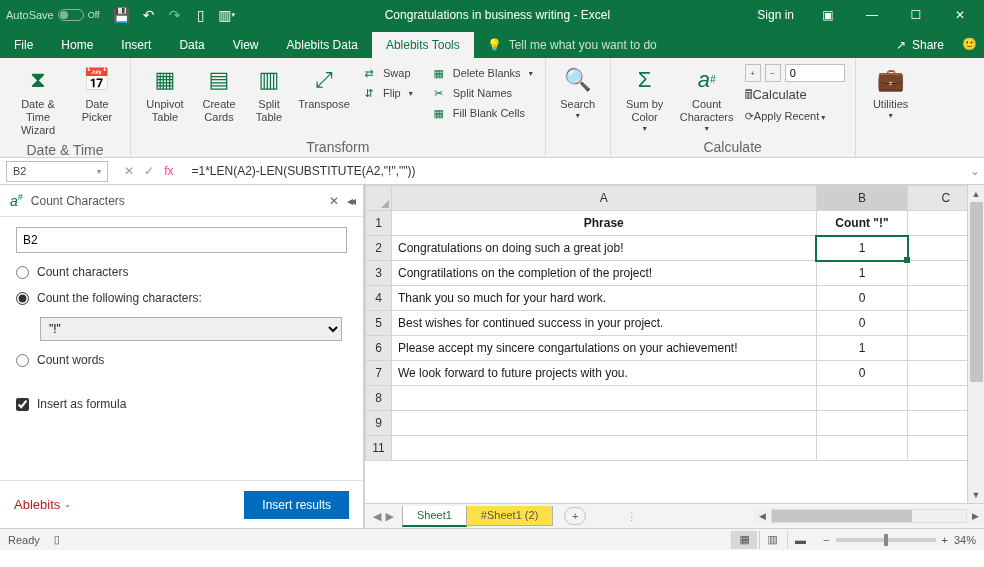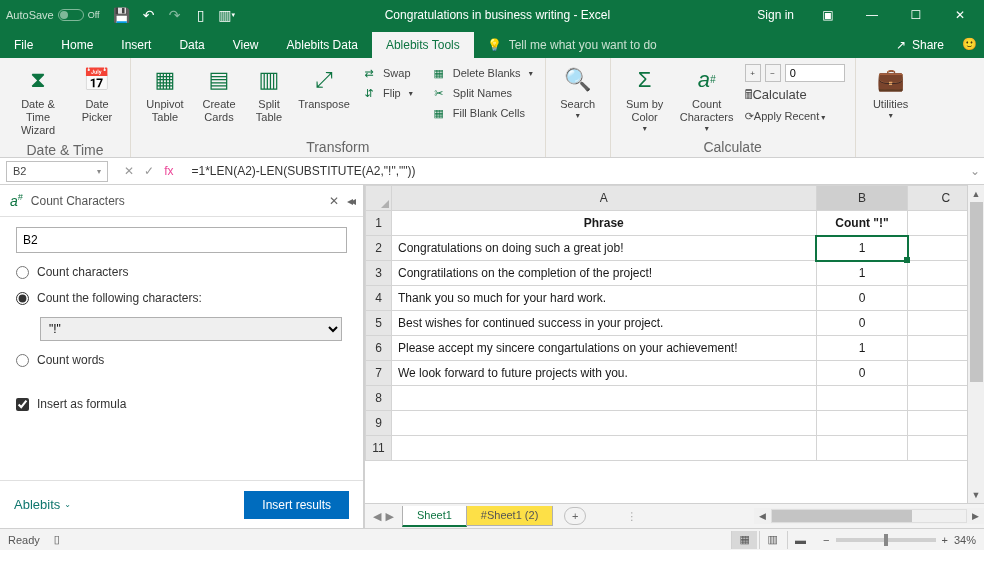--- a/index.html
+++ b/index.html
@@ -55,21 +55,21 @@
 
 .taskpane { width:365px; border-right:2px solid #d0d0d0; display:flex; flex-direction:column; background:#fff; position:relative;}
 .taskpane .thead { height:32px; border-bottom:1px solid #e0e0e0; display:flex; align-items:center; padding:0 10px; font-size:12px; color:#555;}
 .taskpane .thead .ticon { color:#0d7441; margin-right:8px; font-size:14px;}
 .taskpane .thead .tclose { margin-left:auto; display:flex; gap:8px; color:#666;}
 .taskpane .tbody { padding:10px 16px; flex:1; display:flex; flex-direction:column; gap:12px;}
 .taskpane input[type=text] { width:100%; height:26px; border:1px solid #b0b0b0; padding:0 6px; font-size:12px;}
 .taskpane .radio, .taskpane .check { display:flex; align-items:center; gap:8px; font-size:12px; color:#333;}
 .taskpane select { width:302px; height:24px; border:1px solid #b0b0b0; font-size:12px; padding:0 4px; margin-left:24px;}
 .taskpane .tfoot { height:48px; border-top:1px solid #e0e0e0; display:flex; align-items:center; padding:0 14px; justify-content:space-between;}
-.taskpane .ablebits { font-size:13px; color:#0f766e; display:flex; align-items:center; gap:4px;}
+.taskpane .ablebits { font-size:13px; color:#b91c1c; display:flex; align-items:center; gap:4px;}
 .taskpane .insertbtn { background:#006cbe; color:#fff; border:none; padding:7px 18px; font-size:12px; cursor:pointer;}
 
 
 .gridwrap { flex:1; display:flex; flex-direction:column; position:relative;}
 .grid { flex:1; overflow:hidden; position:relative;}
 table.sheet { border-collapse:collapse; width:100%;}
 table.sheet th, table.sheet td { border:1px solid #d4d4d4; height:25px; font-size:12px; padding:0 6px; }
 table.sheet th { background:#e6e6e6; font-weight:normal; color:#333; text-align:center;}
 table.sheet th.rowh { width:20px; background:#e6e6e6;}
 table.sheet th.colh { height:21px;}

